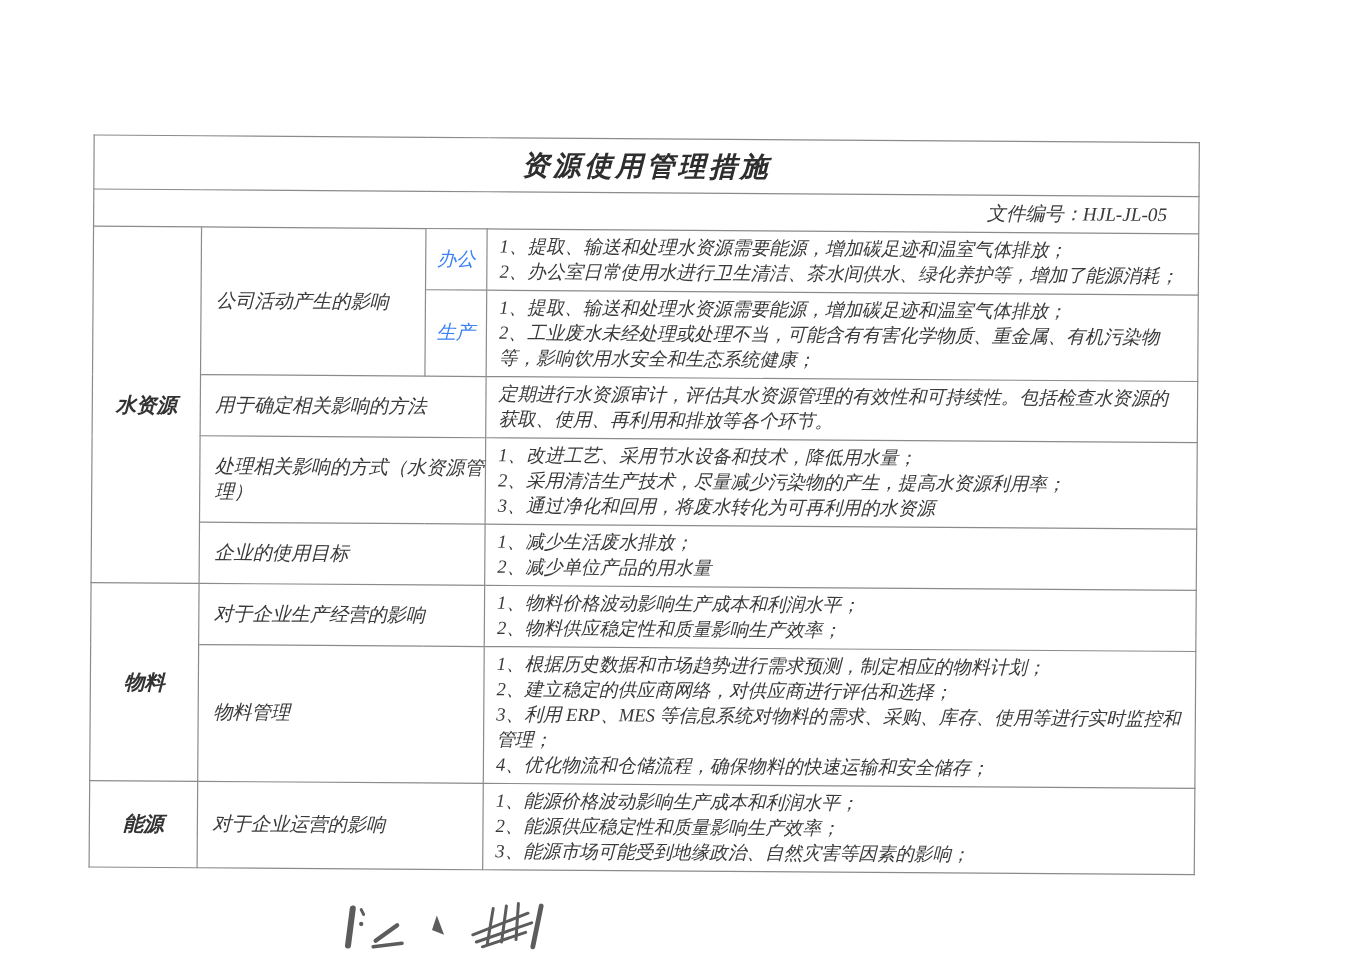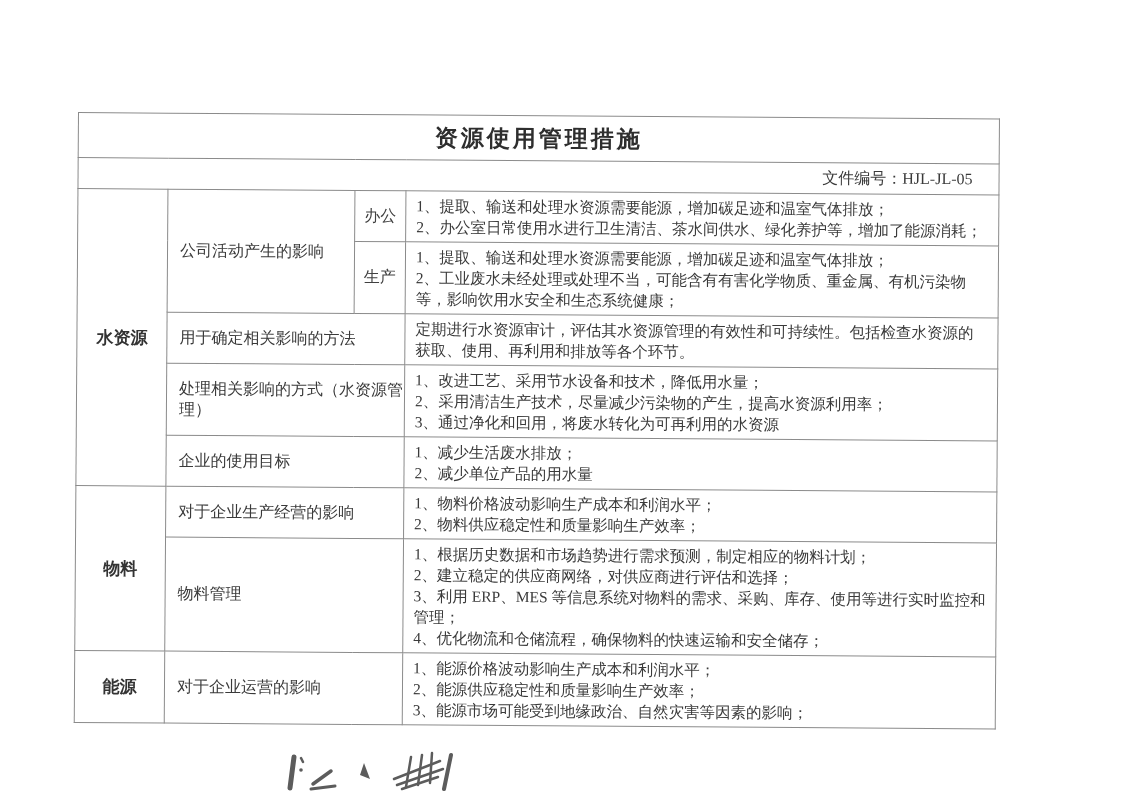--- a/index.html
+++ b/index.html
@@ -9,20 +9,21 @@
     height: 794px;
     background: #ffffff;
     overflow: hidden;
     font-family: "Liberation Serif", "DejaVu Serif", serif;
   }
   .scan-page {
     position: relative;
     width: 1122px;
     height: 658px;
     background: #ffffff;
+    font-style: italic;
   }
   .sheet {
     position: absolute;
     left: 78px;
     top: 112px;
     width: 921px;
     transform: rotate(0.4deg);
     transform-origin: 0 0;
   }
   table.doc-table {
@@ -58,21 +59,21 @@
     color: #333333;
   }
   .item-cell {
     padding-left: 12px;
     font-size: 16px;
     color: #3a3a3a;
   }
   .sub-cell {
     text-align: center;
     font-size: 16px;
-    color: #404040;
+    color: #3b82f6;
   }
   .content-cell {
     padding: 4px 10px 4px 10px;
     font-size: 15.5px;
     line-height: 21px;
     color: #3a3a3a;
     white-space: pre-line;
   }
   tr.r1 { height: 50px; }
   tr.r2 { height: 64px; }

